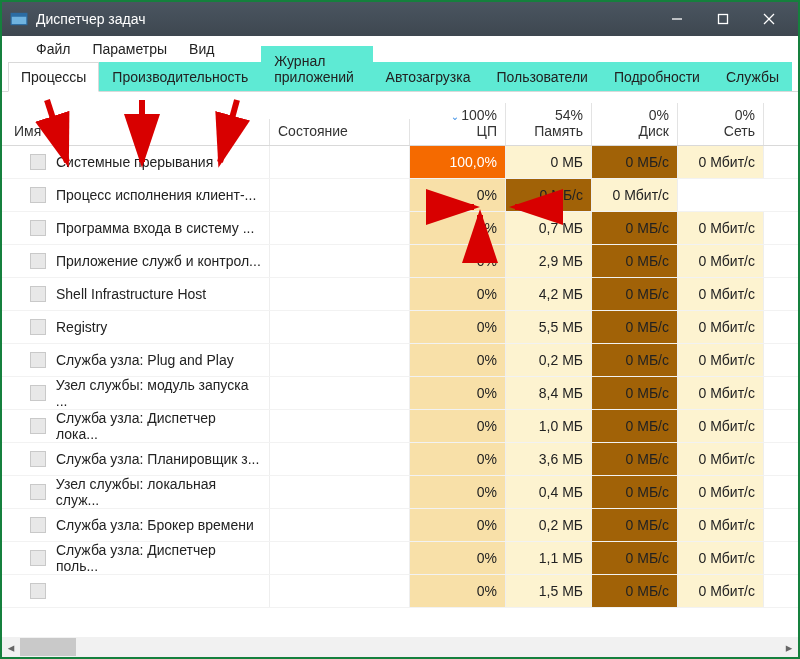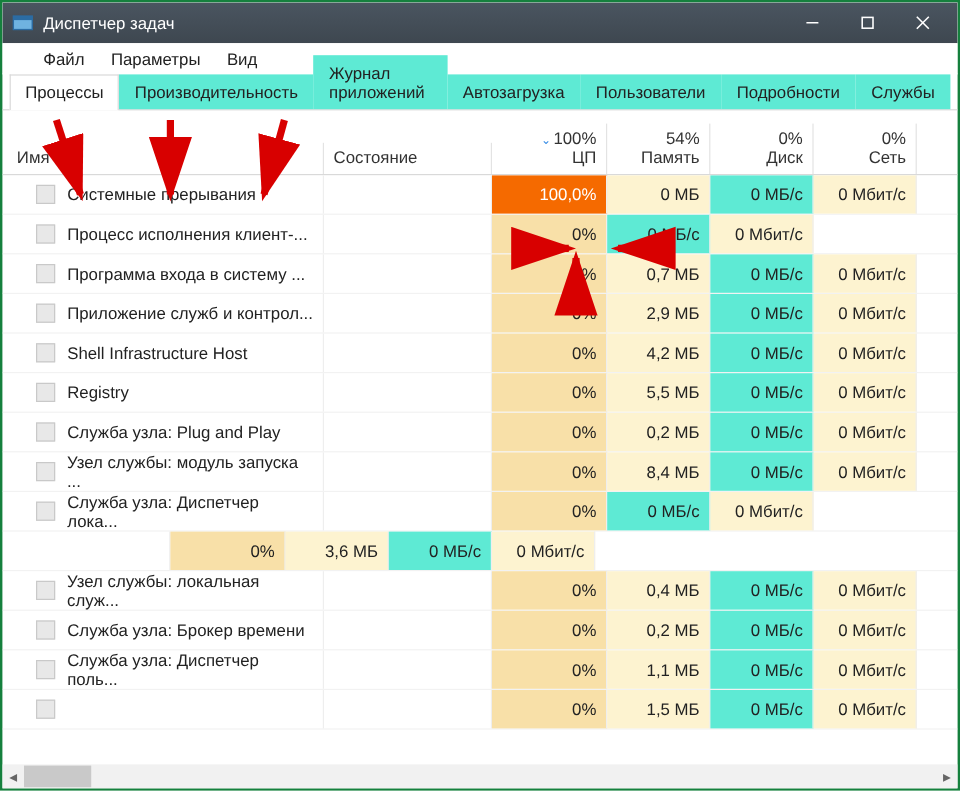--- a/index.html
+++ b/index.html
@@ -33,21 +33,21 @@
   .hnet { width:86px; }
   .sort-indicator { color:#3a8ee6; font-size:10px; margin-right:2px; }
   
   .body { overflow:hidden; height: calc(659px - 34px - 26px - 30px - 54px - 20px); position:relative; }
   .row { display:flex; height:33px; align-items:flex-end; border-bottom:1px solid #f2f2f2; }
   .cell { border-right:1px solid #eee; height:100%; display:flex; align-items:center; padding:0 8px; font-size:14px; }
   .cname { width:268px; padding-left:14px; }
   .cstate { width:140px; }
   .ccpu  { width:96px; justify-content:flex-end; background:#f8e0a8; }
   .cmem  { width:86px; justify-content:flex-end; background:#fdf3d0; }
-  .cdisk { width:86px; justify-content:flex-end; background:#5eead4;margin-top:34px; }
+  .cdisk { width:86px; justify-content:flex-end; background:#a16207;margin-top:34px; }
   .cnet  { width:86px; justify-content:flex-end; background:#fdf3d0; }
   .ccpu.hot { background:#ef6c00; background:#f56a00; color:#fff; }
   .procicon { width:16px; height:16px; background:#e8e8e8; border:1px solid #c9c9c9; margin-right:10px; flex-shrink:0; }
   .expand { width:14px; display:inline-block; }
   
   .hscroll { position:absolute; bottom:0; left:0; right:0; height:20px; background:#f1f1f1; display:flex; align-items:center; }
   .hscroll .btn { width:18px; height:18px; display:flex; align-items:center; justify-content:center; color:#666; }
   .hscroll .track { flex:1; height:18px; position:relative; }
   .hscroll .thumb { position:absolute; left:0; width:56px; height:18px; background:#c9c9c9; }
   
@@ -224,24 +224,30 @@
         <div class="cell cnet">0 Мбит/с</div>
       </div>
       <div class="row">
         <div class="cell cname">
           <span class="expand"></span>
           <span class="procicon"></span>
           <span>Служба узла: Диспетчер лока...</span>
         </div>
         <div class="cell cstate"></div>
         <div class="cell ccpu">0%</div>
-        <div class="cell cdisk">0 МБ/с</div>
-        <div class="cell cnet">0 Мбит/с</div>
-      </div>
-      <div class="row">
+        <div class="cell cmem">1,0 МБ</div>
+        <div class="cell cdisk">0 МБ/с</div>
+        <div class="cell cnet">0 Мбит/с</div>
+      </div>
+      <div class="row">
+        <div class="cell cname">
+          <span class="expand"></span>
+          <span class="procicon"></span>
+          <span>Служба узла: Планировщик з...</span>
+        </div>
         <div class="cell cstate"></div>
         <div class="cell ccpu">0%</div>
         <div class="cell cmem">3,6 МБ</div>
         <div class="cell cdisk">0 МБ/с</div>
         <div class="cell cnet">0 Мбит/с</div>
       </div>
       <div class="row">
         <div class="cell cname">
           <span class="expand"></span>
           <span class="procicon"></span>

